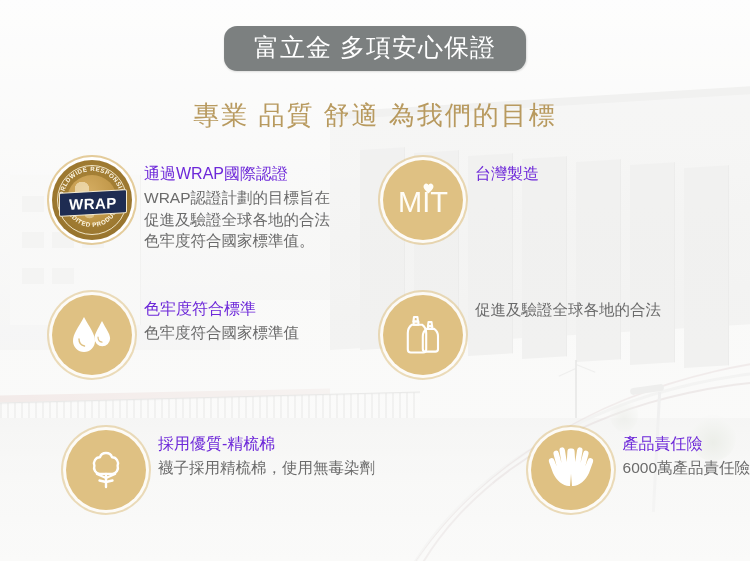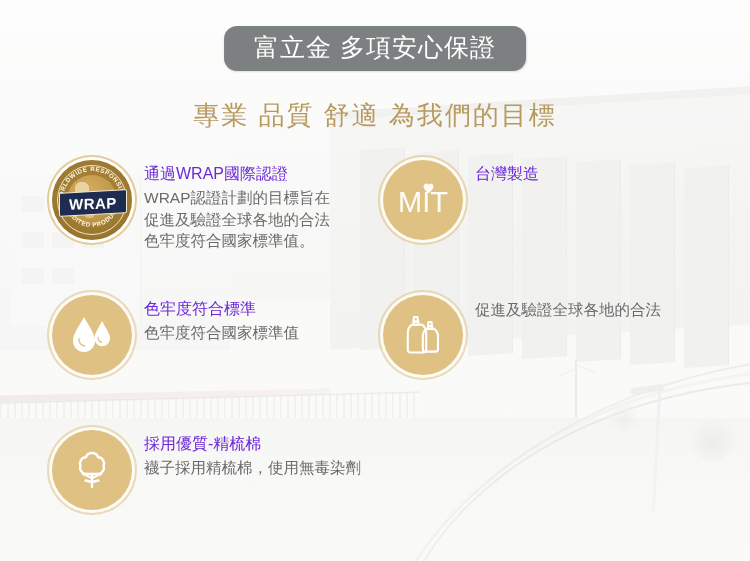--- a/index.html
+++ b/index.html
@@ -168,21 +168,21 @@
   .cell{
     display:flex;
     align-items:flex-start;
     box-sizing:border-box;
   }
   .cell-left{width:375px;padding-left:52px;}
   .cell-right{width:375px;padding-left:8px;}
 
   .row-1 .cell{height:135px;}
   .row-2 .cell{height:135px;}
-  .row-3 .cell{height:110px;}
+  .row-3 .cell{height:110px;justify-content:flex-end;}
 
   .icon-wrap{
     flex:0 0 auto;
     width:80px;height:80px;
     position:relative;
     margin-right:12px;
   }
   .badge{
     width:80px;height:80px;border-radius:50%;
     background:#dfc183;
@@ -439,17 +439,47 @@
             </div>
           </div>
           <div class="texts">
             <p class="head">採用優質-精梳棉</p>
             <p class="desc">
               <span>襪子採用精梳棉，使用無毒染劑</span>
             </p>
           </div>
         </div>
 
+        <div class="cell cell-right">
+          <div class="icon-wrap">
+            <div class="badge">
+              <svg width="54" height="48" viewBox="0 0 54 48" aria-hidden="true">
+                <g fill="#ffffff">
+
+                  <path d="M25 40
+                           C 19 40, 12 34, 9 27
+                           L 5 16 q -0.8 -3 1.8 -3.8 q 2.6 -0.8 3.6 2.2 l 2.4 6
+                           l -3.2 -12 q -0.8 -3 1.8 -3.7 q 2.6 -0.7 3.4 2.3 l 2.7 10
+                           l -2 -12.2 q -0.5 -3 2.2 -3.4 q 2.7 -0.4 3.2 2.6 l 1.9 12
+                           l 0.6 -10.6 q 0.1 -3 2.8 -2.9 q 2.7 0.1 2.6 3.1 L 26 40 Z"></path>
+
+                  <path d="M29 40
+                           C 35 40, 42 34, 45 27
+                           L 49 16 q 0.8 -3 -1.8 -3.8 q -2.6 -0.8 -3.6 2.2 l -2.4 6
+                           l 3.2 -12 q 0.8 -3 -1.8 -3.7 q -2.6 -0.7 -3.4 2.3 l -2.7 10
+                           l 2 -12.2 q 0.5 -3 -2.2 -3.4 q -2.7 -0.4 -3.2 2.6 l -1.9 12
+                           l -0.6 -10.6 q -0.1 -3 -2.8 -2.9 q -2.7 0.1 -2.6 3.1 L 28 40 Z"></path>
+                </g>
+              </svg>
+            </div>
+          </div>
+          <div class="texts">
+            <p class="head">產品責任險</p>
+            <p class="desc">
+              <span>6000萬產品責任險</span>
+            </p>
+          </div>
+        </div>
       </div>
 
     </div>
   </div>
 </div>
 
 </body></html>

